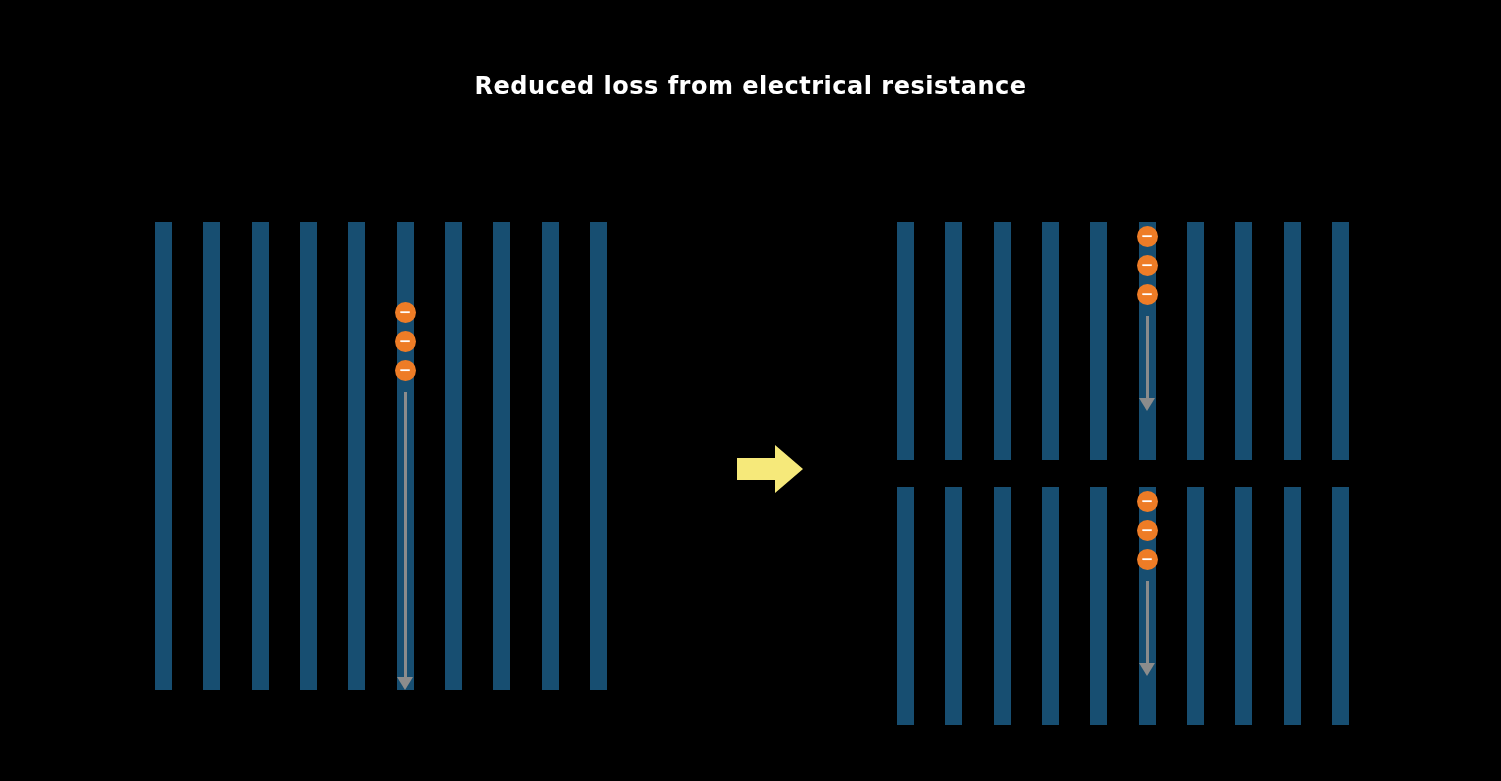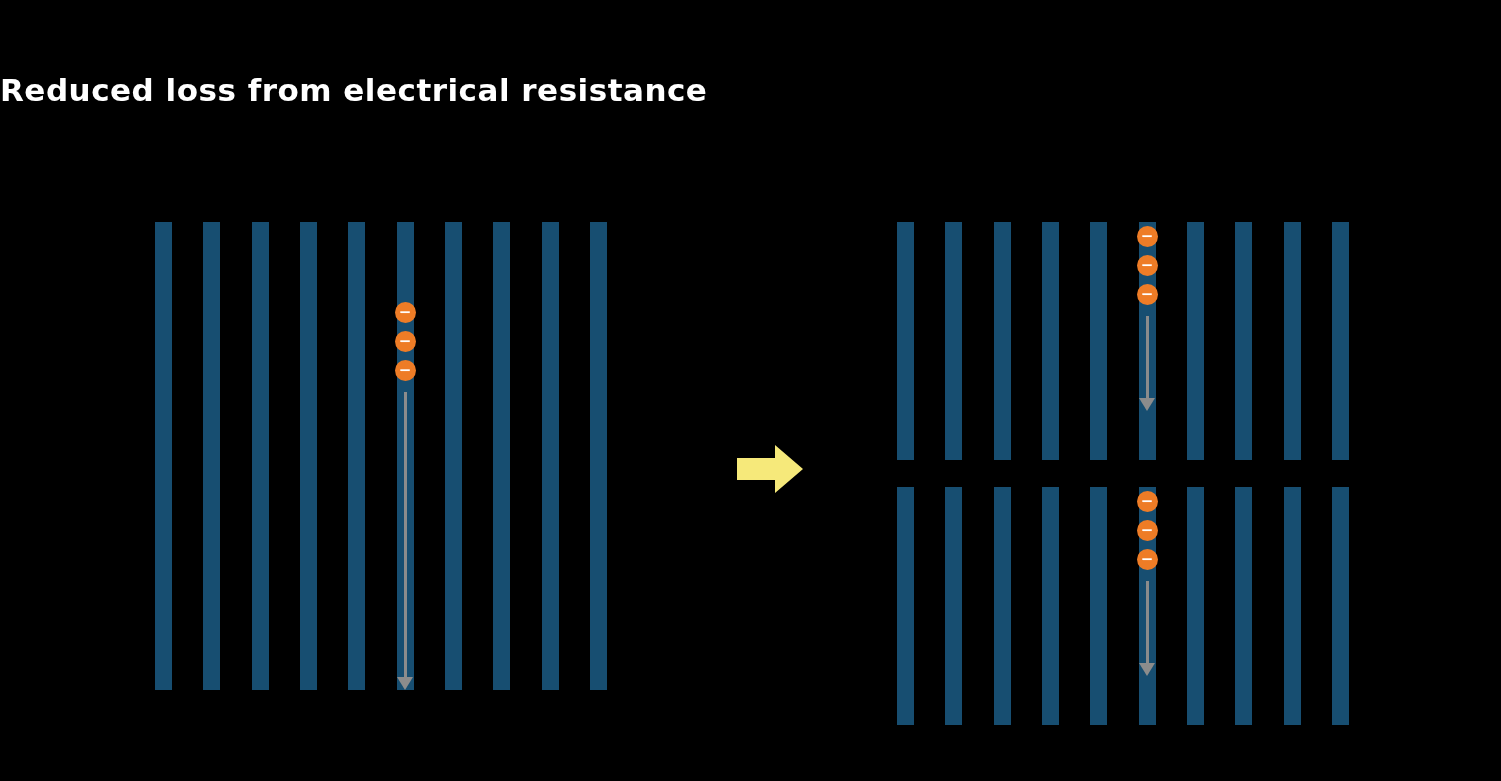--- a/index.html
+++ b/index.html
@@ -13,22 +13,23 @@
     width: 1501px;
     height: 781px;
     background: var(--bg, #000);
     overflow: hidden;
   }
   .title {
     position: absolute;
     top: 72px;
     left: 0;
     width: 100%;
+    text-align: center;
     color: var(--title-color, #fff);
-    font-size: 31px;
+    font-size: 24px;
     font-weight: 800;
     letter-spacing: 0.5px;
   }
   .panel {
     position: absolute;
     width: 452px;
   }
   .panel-full   { left: 155px; top: 222px; height: 468px; }
   .panel-half-1 { left: 897px; top: 222px; height: 238px; }
   .panel-half-2 { left: 897px; top: 487px; height: 238px; }

